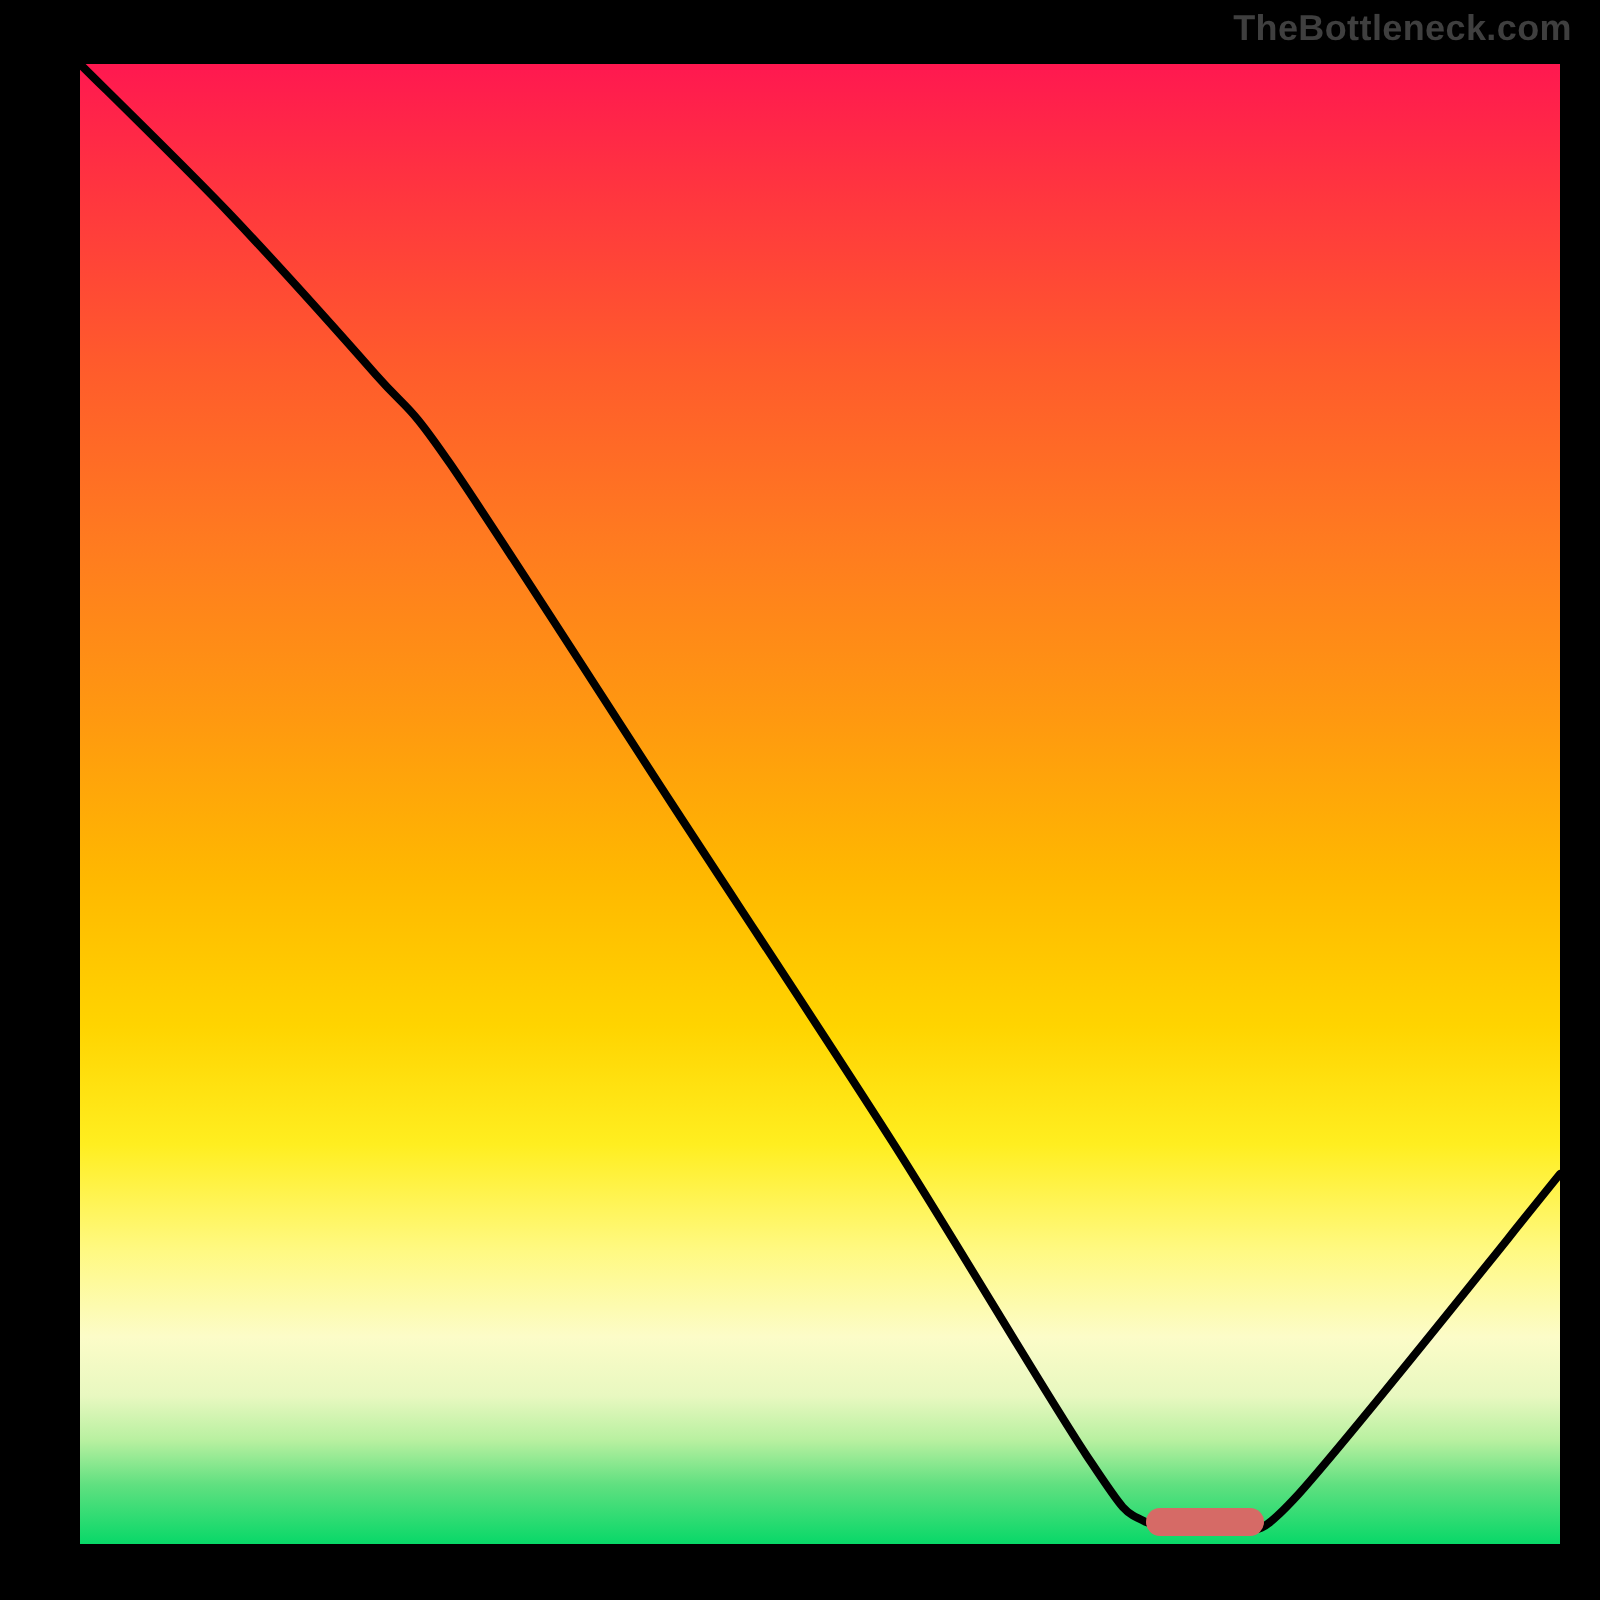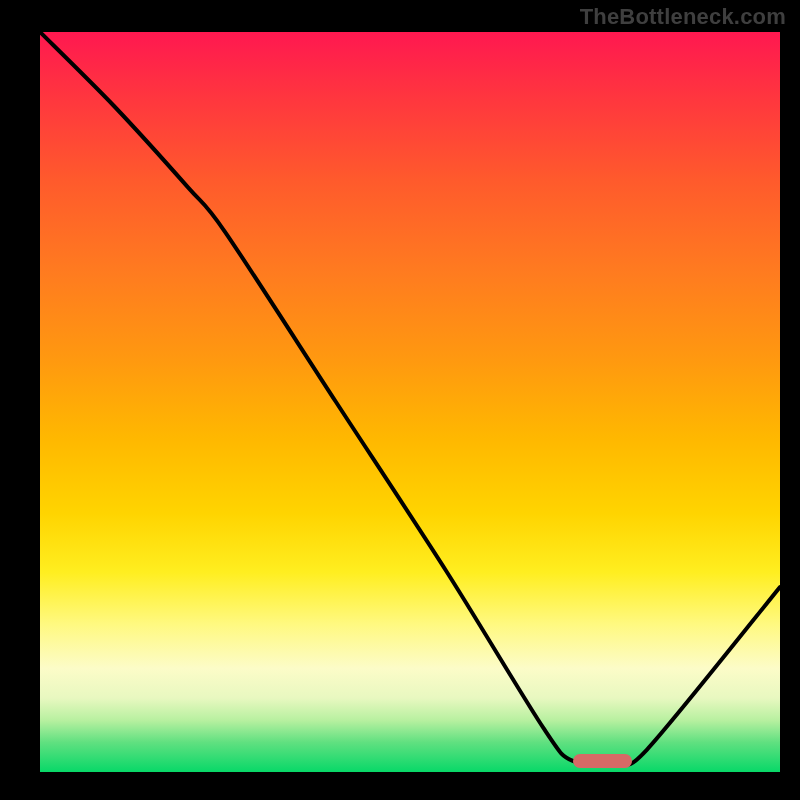--- a/index.html
+++ b/index.html
@@ -46,21 +46,21 @@
     position: absolute;
     left: 0;
     top: 0;
     width: 740px;
     height: 740px;
   }
   .source {
     position: absolute;
     top: 4px;
     right: 14px;
-    font-size: 22px;
+    font-size: 18px;
     font-weight: 700;
     color: #3f3f3f;
     letter-spacing: 0.2px;
   }
   .marker {
     position: absolute;
     height: 14px;
     border-radius: 7px;
     background: #d66a66;
   }

